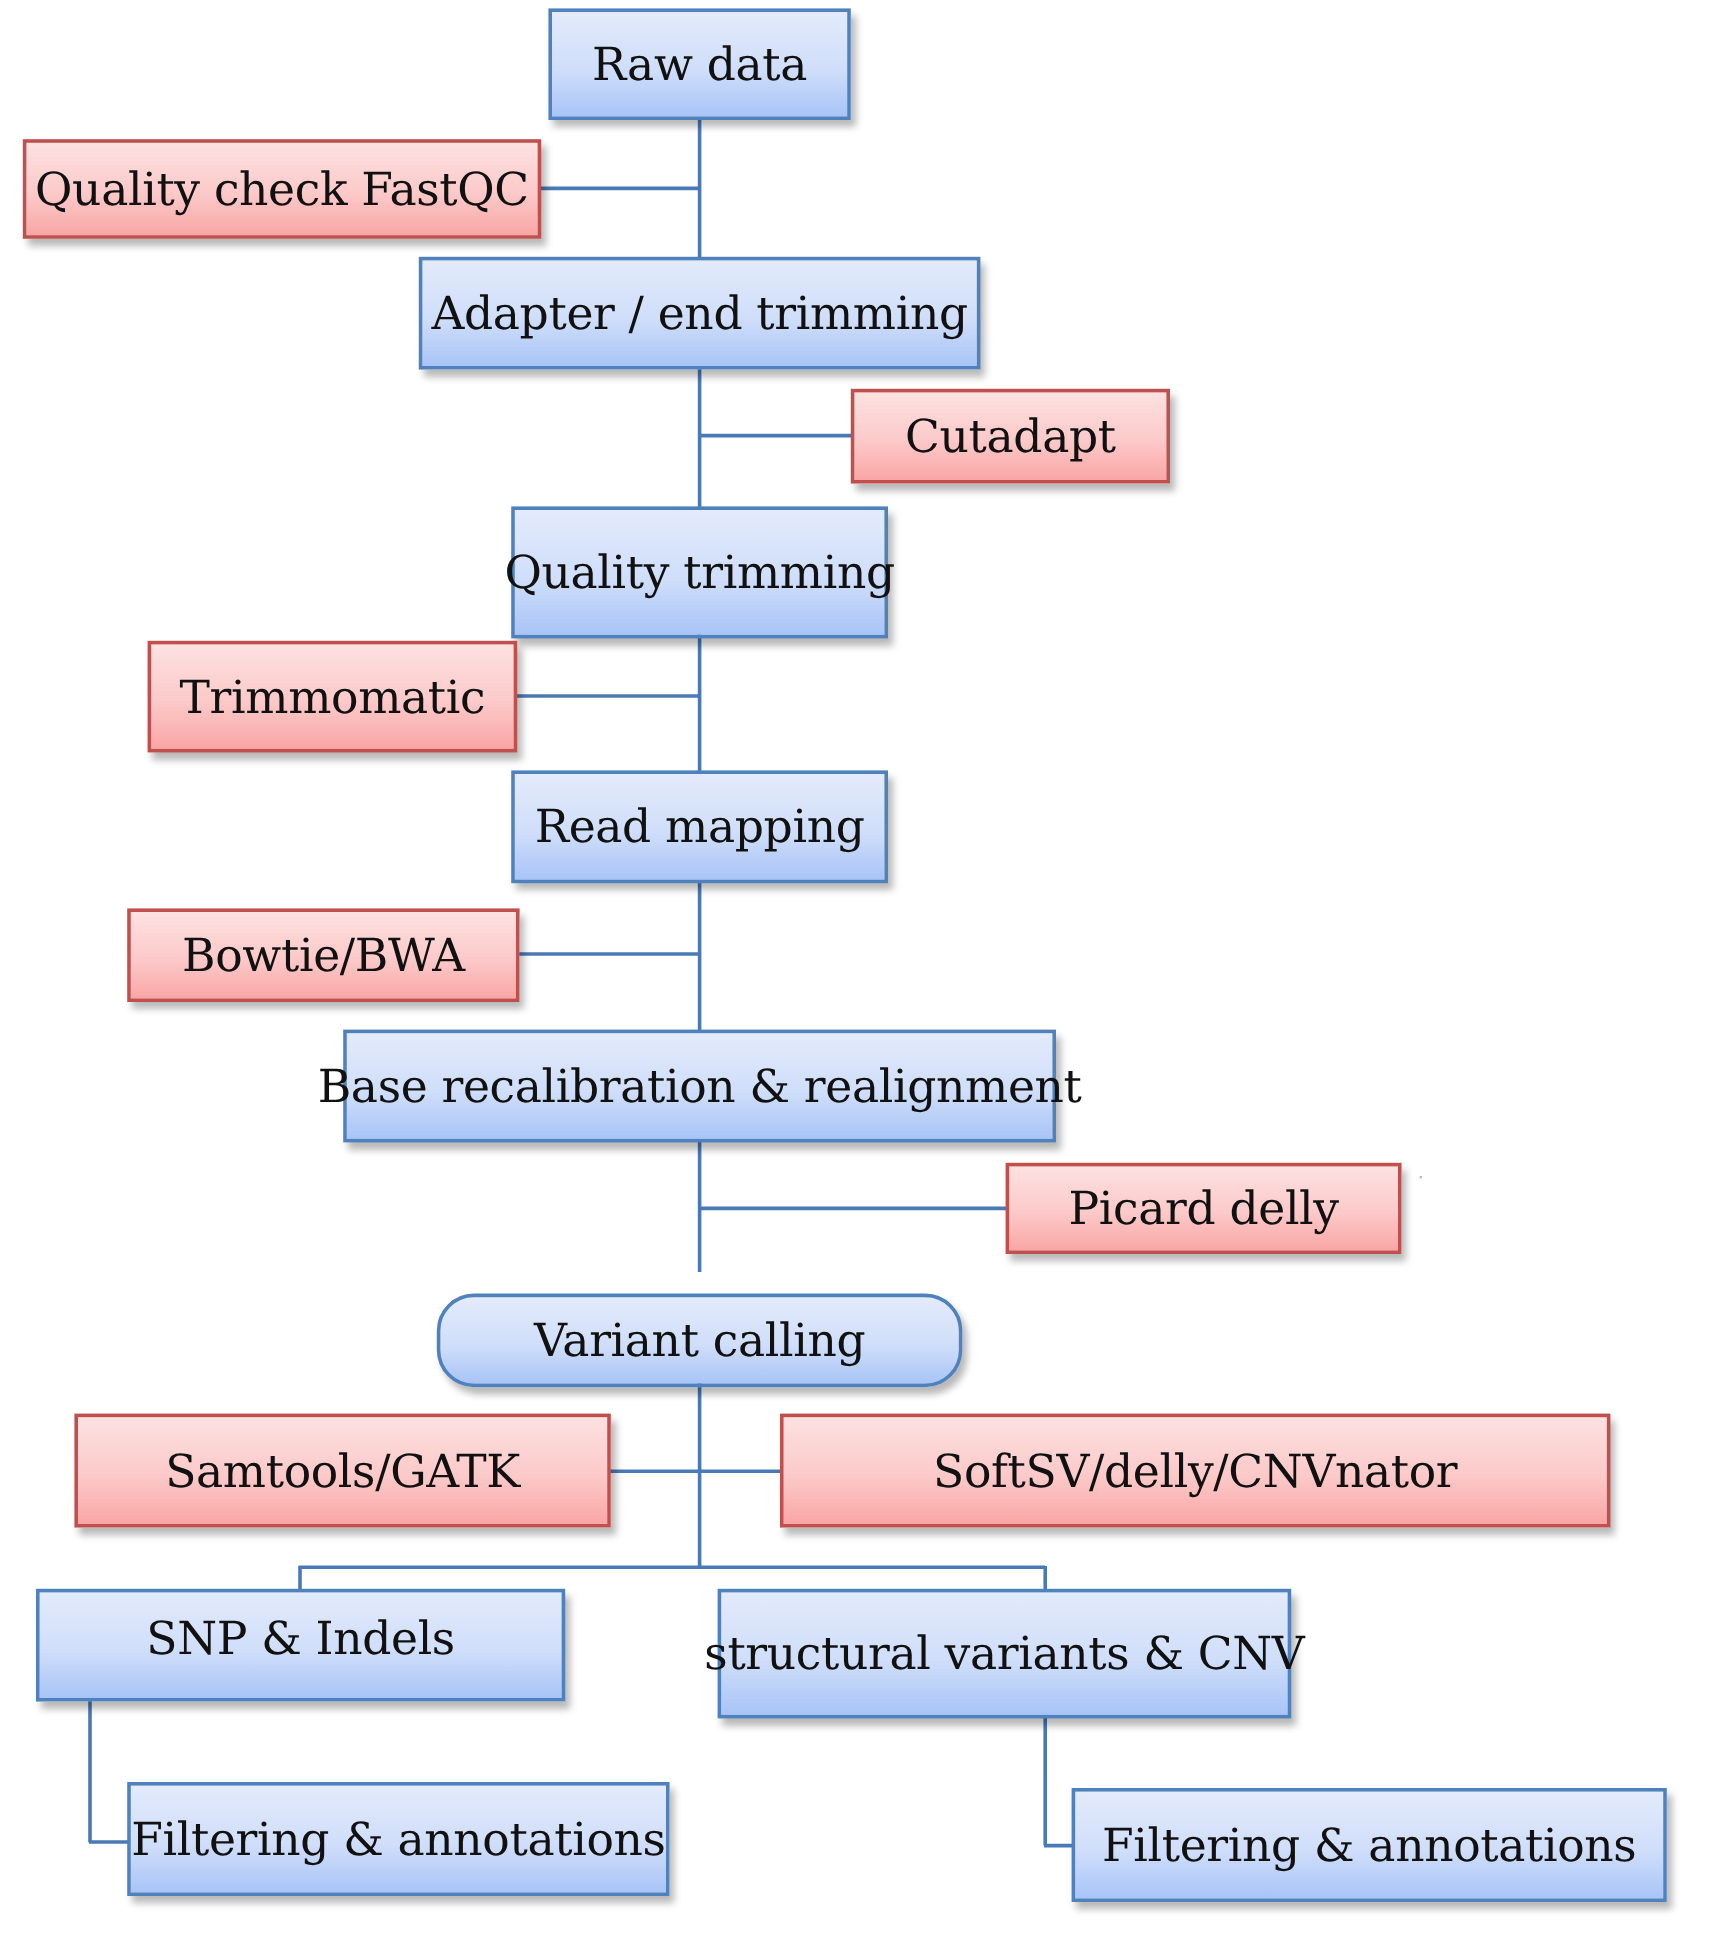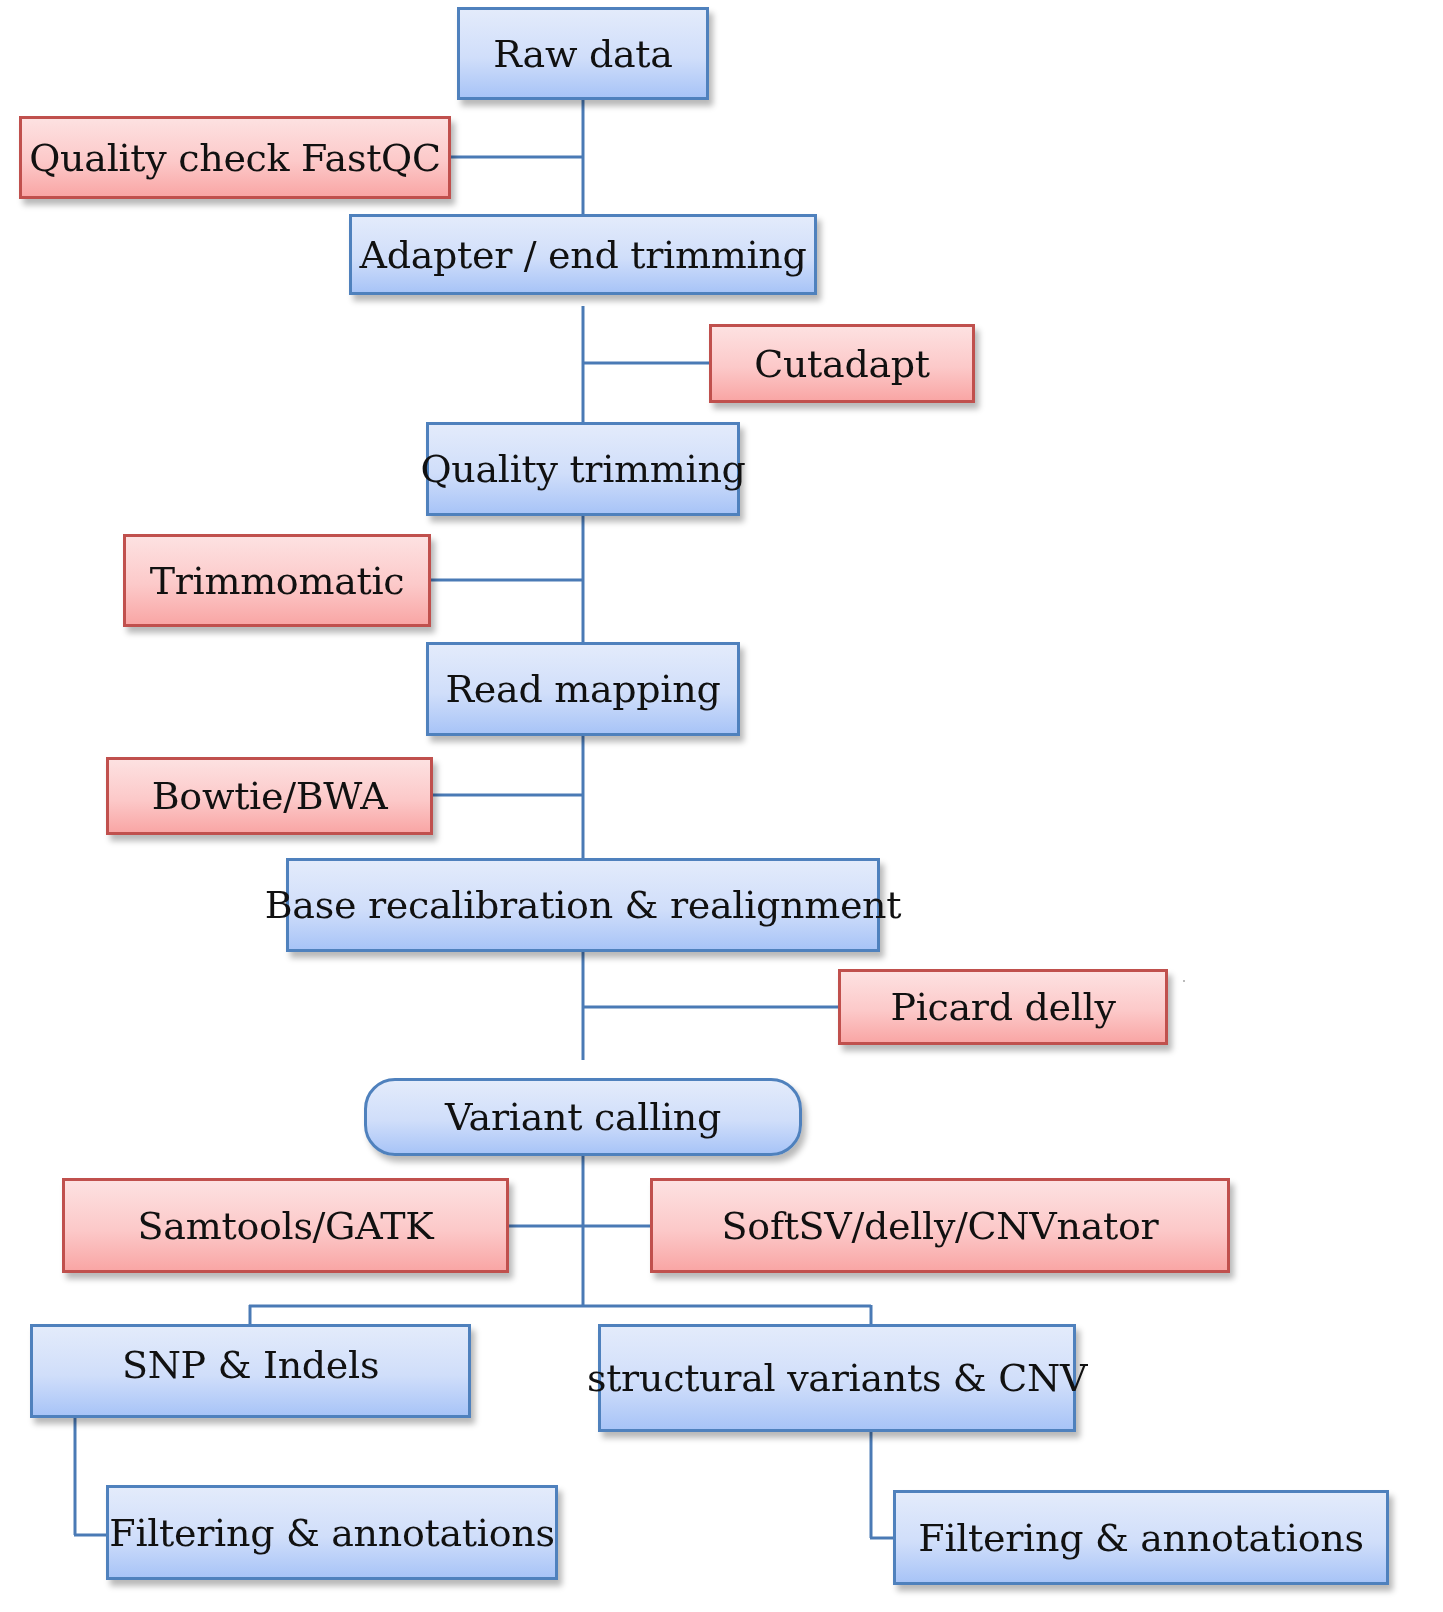--- a/index.html
+++ b/index.html
@@ -90,29 +90,29 @@
 </svg>
 
 <div class="node step" style="left:457px; top:7px; width:252px; height:93px;">
   <span>Raw data</span>
 </div>
 
 <div class="node tool" style="left:19px; top:116px; width:432px; height:83px;">
   <span>Quality check FastQC</span>
 </div>
 
-<div class="node step" style="left:349px; top:214px; width:468px; height:81px;">
+<div class="node step" style="left:349px; top:214px; width:468px; height:94px;">
   <span>Adapter / end trimming</span>
 </div>
 
 <div class="node tool" style="left:709px; top:324px; width:266px; height:79px;">
   <span>Cutadapt</span>
 </div>
 
-<div class="node step" style="left:426px; top:422px; width:314px; height:94px;">
+<div class="node step" style="left:426px; top:422px; width:314px; height:110px;">
   <span>Quality trimming</span>
 </div>
 
 <div class="node tool" style="left:123px; top:534px; width:308px; height:93px;align-items:center;">
   <span>Trimmomatic</span>
 </div>
 
 <div class="node step" style="left:426px; top:642px; width:314px; height:94px;">
   <span>Read mapping</span>
 </div>
@@ -132,21 +132,21 @@
 <div class="dot"></div>
 
 <div class="node step" style="left:364px; top:1078px; width:438px; height:78px;border-radius:31px;">
   <span>Variant calling</span>
 </div>
 
 <div class="node tool" style="left:62px; top:1178px; width:447px; height:95px;">
   <span>Samtools/GATK</span>
 </div>
 
-<div class="node tool" style="left:650px; top:1178px; width:580px; height:95px;">
+<div class="node tool" style="left:650px; top:1178px; width:692px; height:95px;">
   <span>SoftSV/delly/CNVnator</span>
 </div>
 
 <div class="node step" style="left:30px; top:1324px; width:441px; height:94px;">
   <span style="margin-top:-12px;">SNP &amp; Indels</span>
 </div>
 
 <div class="node step" style="left:598px; top:1324px; width:478px; height:108px;">
   <span>structural variants &amp; CNV</span>
 </div>

